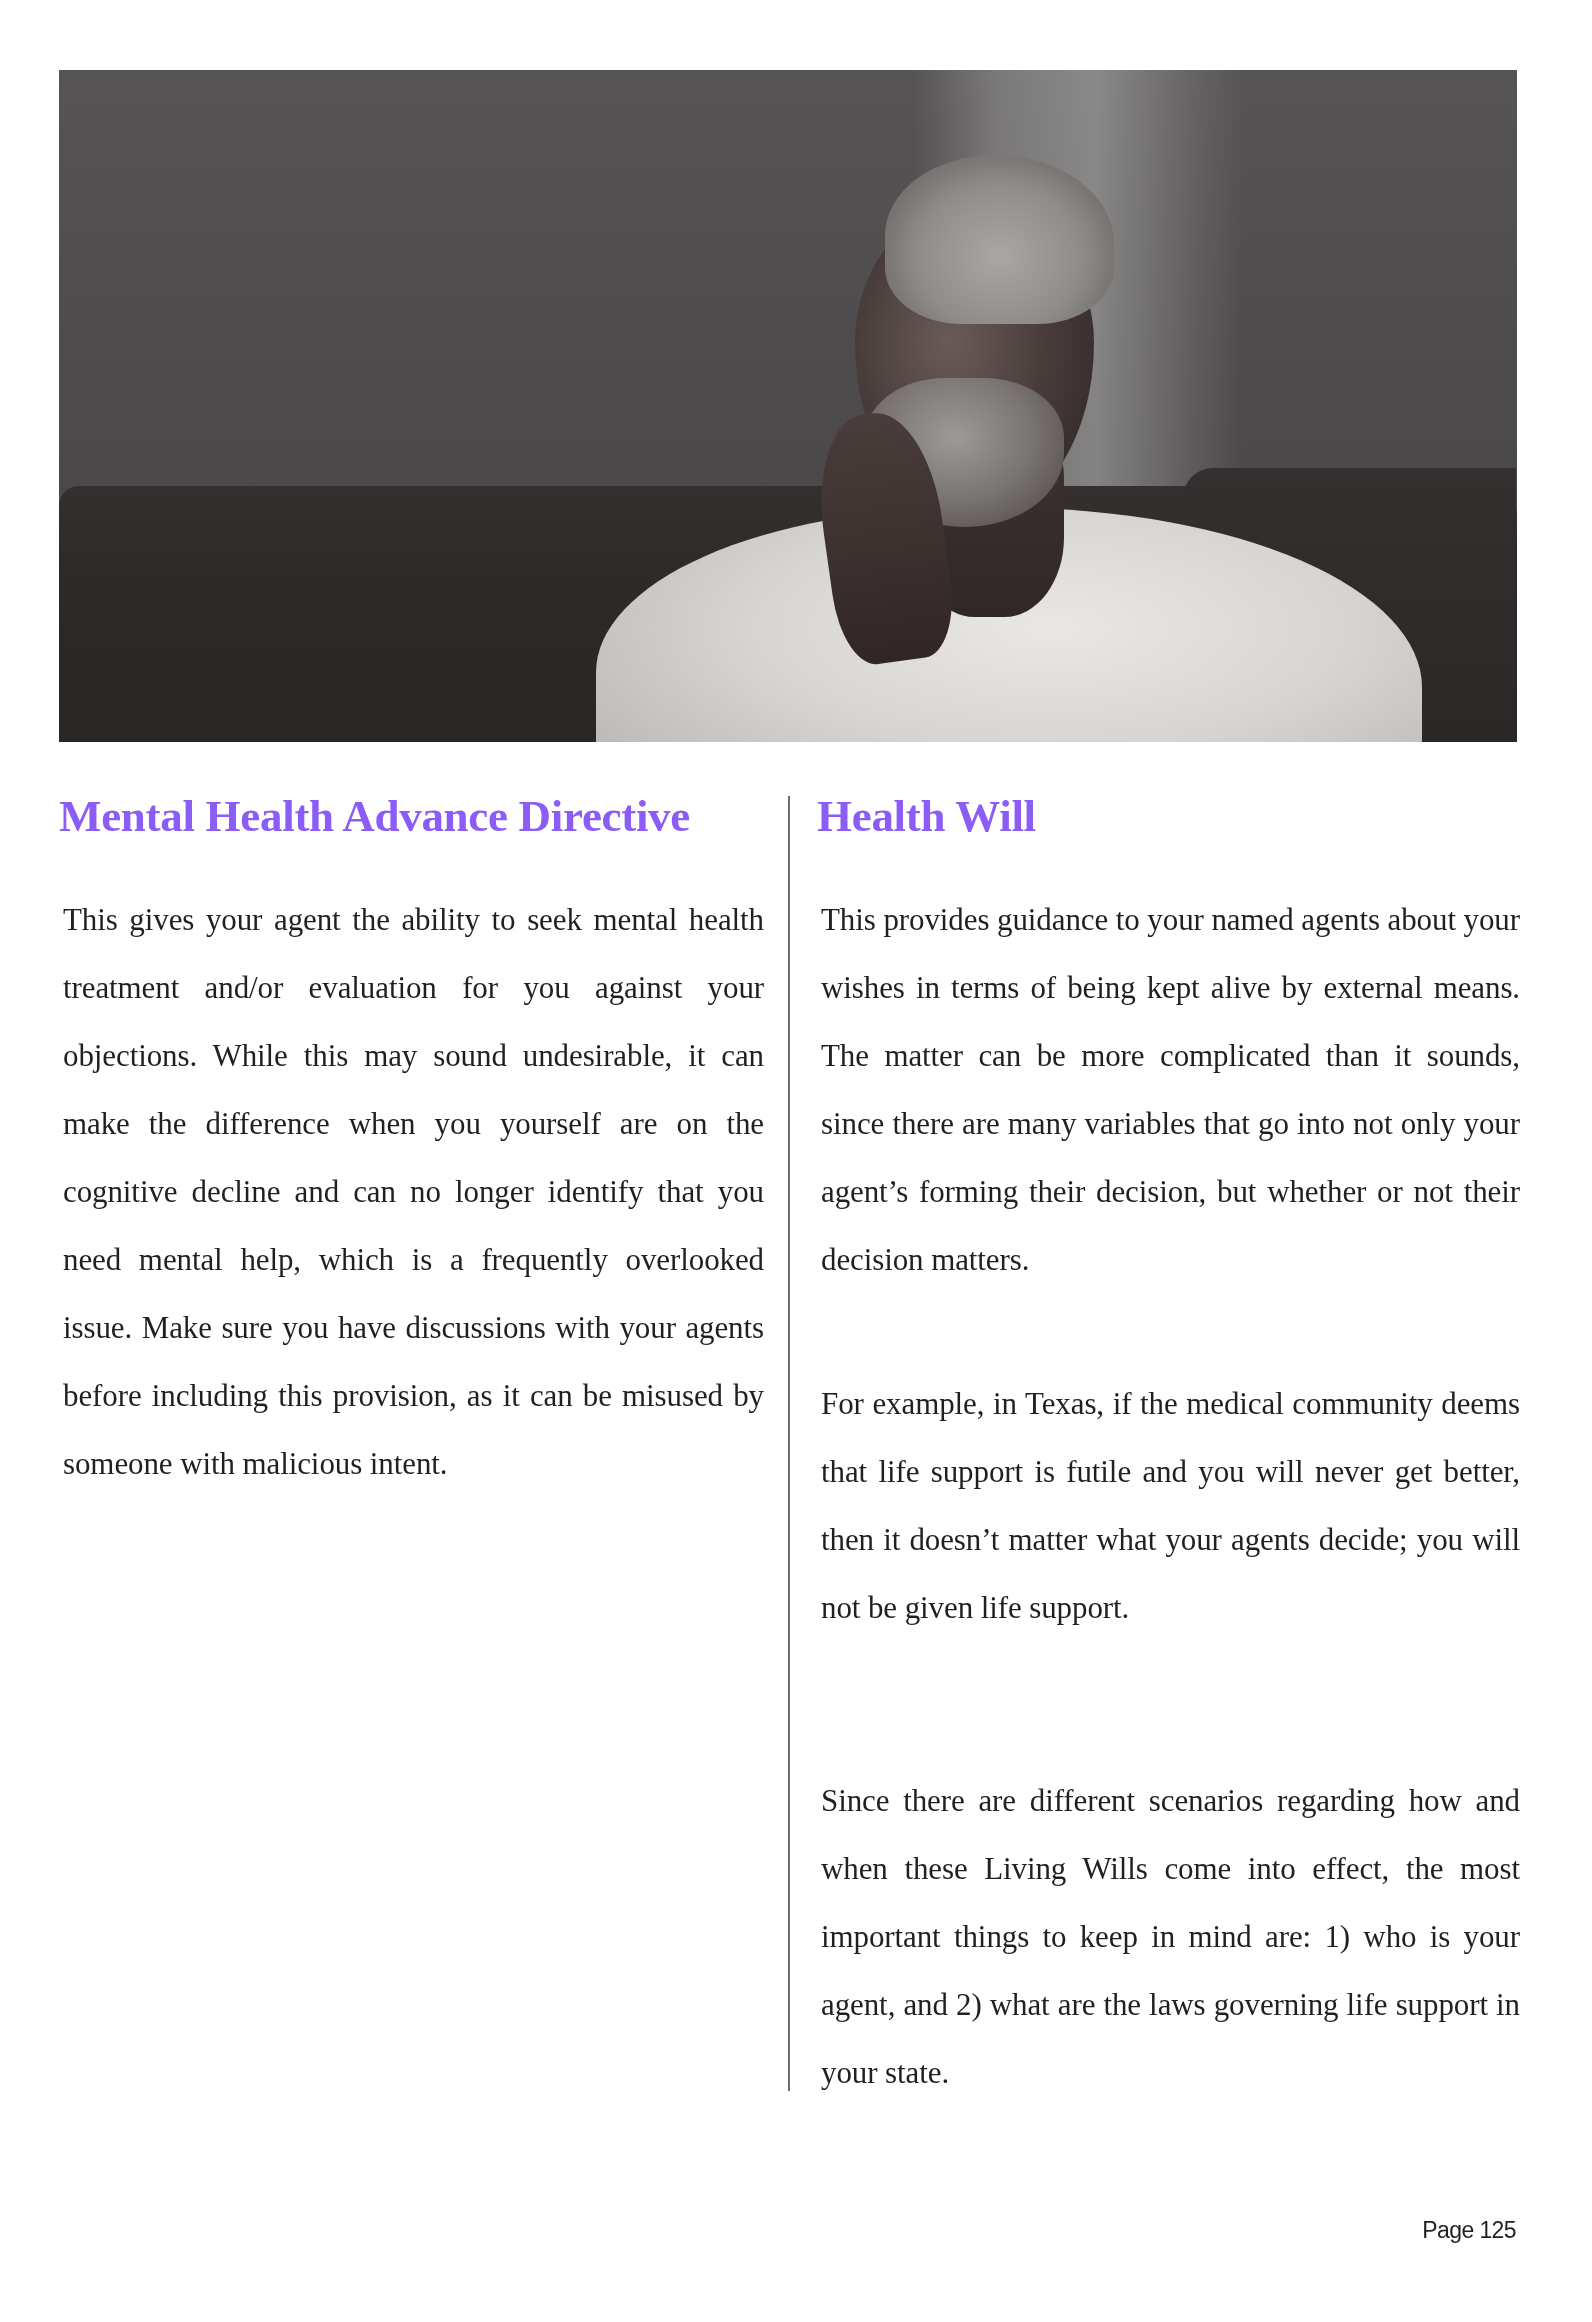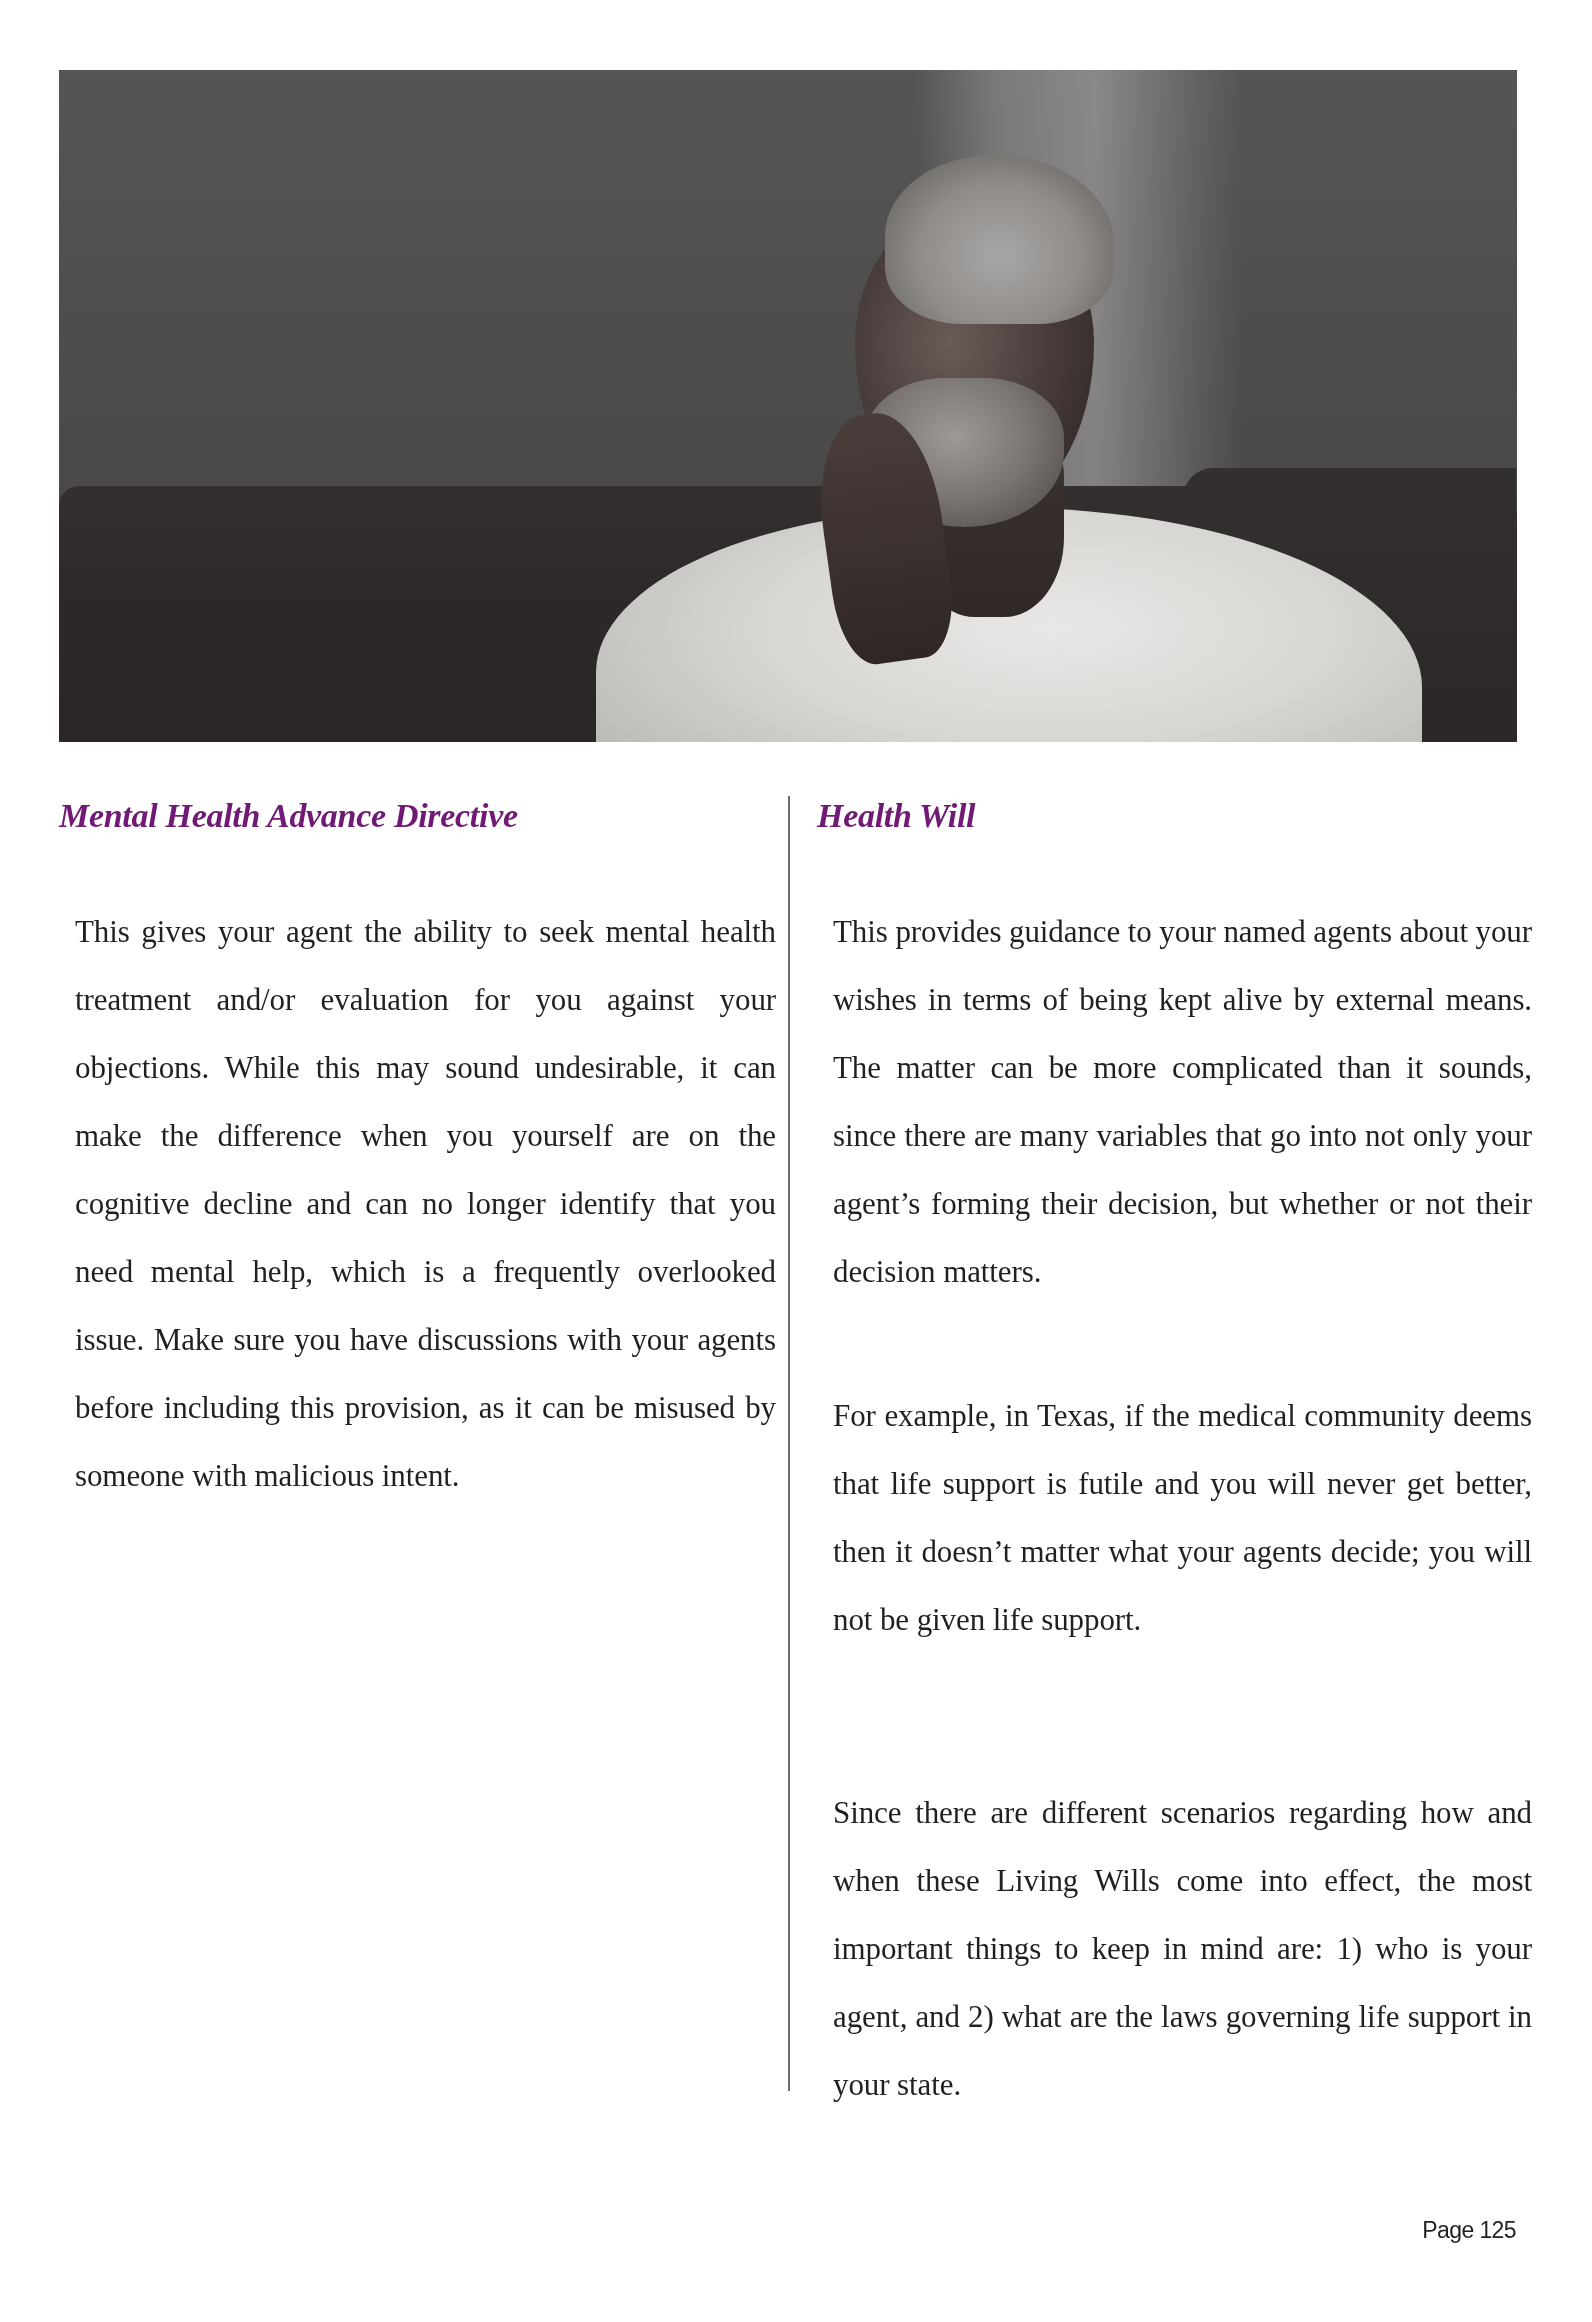--- a/index.html
+++ b/index.html
@@ -61,25 +61,25 @@
   }
 
   
   .col { position: absolute; top: 0; }
   .col-left { left: 59px; width: 701px; }
   .col-right { left: 817px; width: 699px; }
 
   .heading {
     position: absolute; top: 791px; margin: 0;
     font-family: "Liberation Serif", "DejaVu Serif", serif;
-    font-weight: bold; font-size: 34px; line-height: 50px; color: #701a75;
-    white-space: nowrap; letter-spacing: -0.3px; font-style: italic;
+    font-weight: bold; font-size: 45px; line-height: 50px; color: #8b5cf6;
+    white-space: nowrap; letter-spacing: -0.3px;
   }
   .body-text {
-    position: absolute; margin: 16px;
+    position: absolute; margin: 4px;
     font-family: "Liberation Serif", "DejaVu Serif", serif;
     font-size: 31px; line-height: 68px; color: #231f20;
     text-align: justify; text-align-last: left;
     letter-spacing: -0.1px;
   }
   .col-left .heading, .col-left .body-text { left: 0; width: 701px; }
   .col-right .heading, .col-right .body-text { left: 0; width: 699px; }
 
   .divider {
     position: absolute; left: 788px; top: 796px; width: 2px; height: 1295px;

